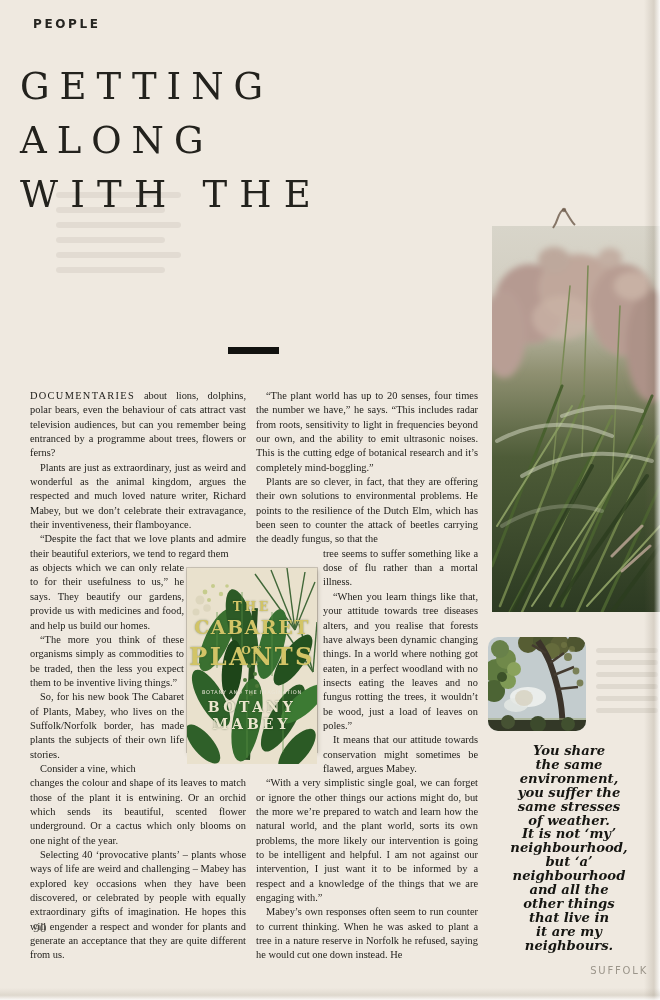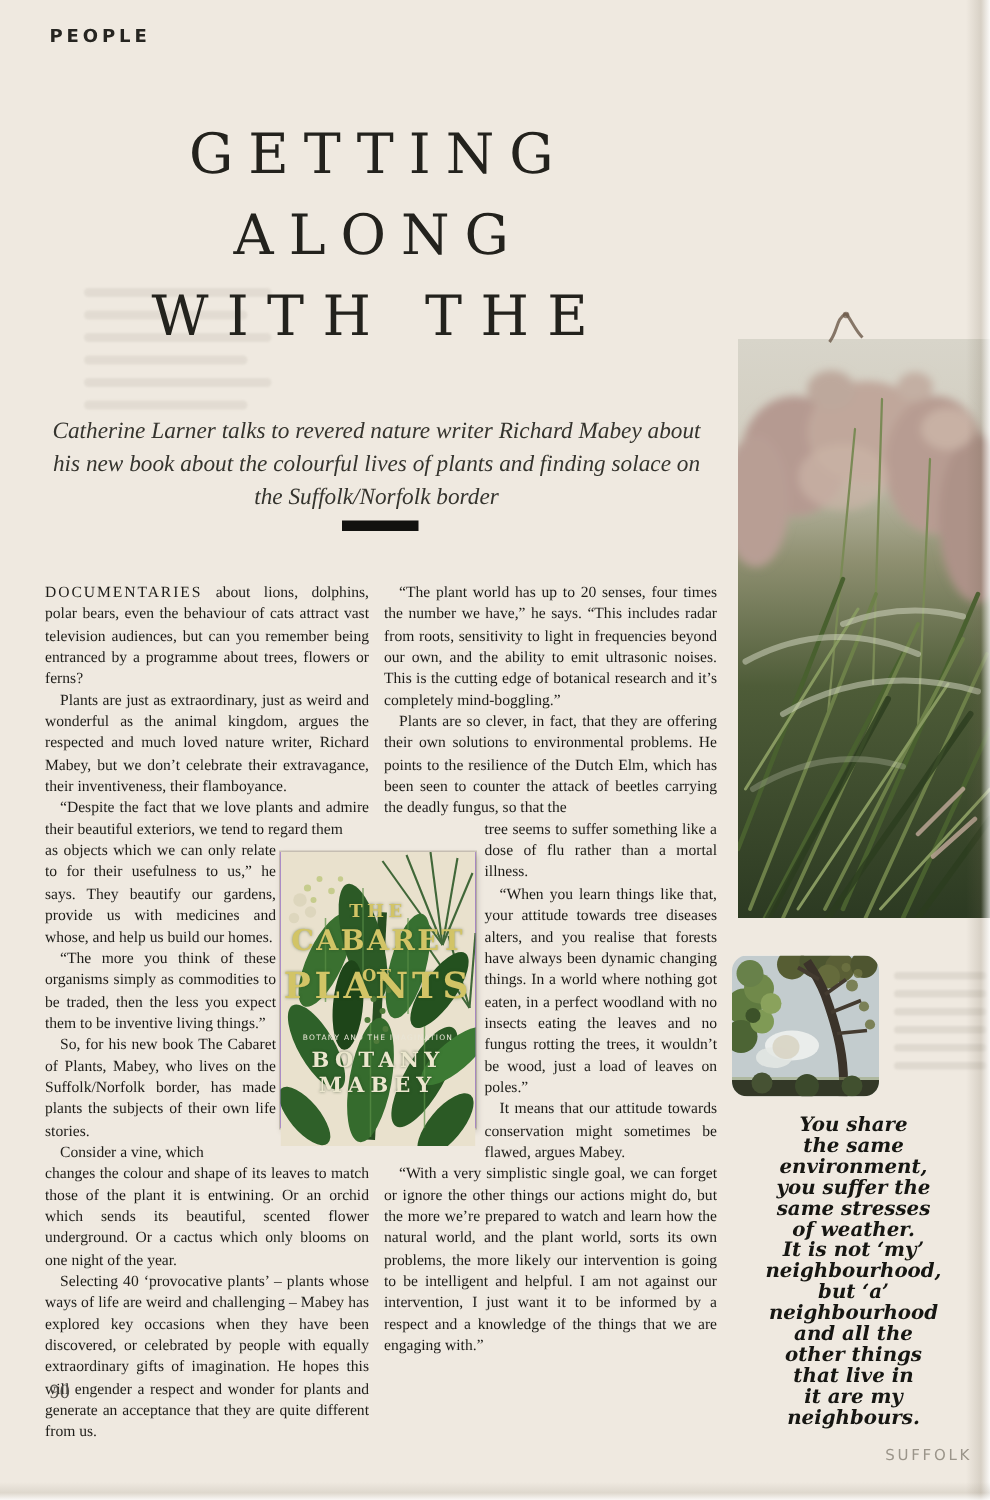--- a/index.html
+++ b/index.html
@@ -2,21 +2,21 @@
 <html style="--page-bg: #efe9e0; --ink: #201f1b; --rule: #121210; --ghost: #a9a296; --cover-title: #d2c466; --cover-author: #ebe6cd;"><head>
 <meta charset="utf-8">
 <style>
   html,body{margin:0;padding:0;}
   .page{position:relative;width:660px;height:1000px;background:var(--page-bg,#efe9e0);overflow:hidden;
         font-family:"Liberation Serif",serif;color:var(--ink,#201f1b);}
   
   .section-label{position:absolute;left:33px;top:17px;font-family:"DejaVu Sans",sans-serif;
         font-weight:bold;font-size:12px;letter-spacing:2.6px;color:#262521;}
   
-  .headline{position:absolute;left:20px;top:76px;width:465px;text-align:center;
+  .headline{position:absolute;left:20px;top:60px;width:465px;
         font-family:"DejaVu Serif",serif;font-weight:400;color:#23221d;}
   .hl-line{font-size:37px;line-height:54px;letter-spacing:.27em;white-space:nowrap;}
   .hl-line:last-child{letter-spacing:.33em;}
   
   .standfirst{position:absolute;left:28px;top:277px;width:446px;text-align:center;
         font-style:italic;font-size:15.5px;line-height:22px;color:#35342e;}
   .rule{position:absolute;left:228px;top:347px;width:51px;height:7px;background:var(--rule,#121210);}
   
   .col{position:absolute;top:389px;height:575px;overflow:hidden;text-align:justify;
         font-size:10.4px;line-height:14.35px;color:#1d1c18;}
@@ -93,41 +93,41 @@
     <div class="ghost-line"></div>
     <div class="ghost-line"></div>
   </div>
 
   <div id="headline" class="headline">
       <div class="hl-line">GETTING</div>
       <div class="hl-line">ALONG</div>
       <div class="hl-line">WITH THE</div>
     </div>
 
-  <div class="standfirst">Catherine Larner talks to revered nature writer Richard Mabey about his new book about the colourful lives of plants and finding solace on the Suffolk/Norfolk border</div>
   <div class="rule"></div>
 
   <div id="col1" class="col">
       <p class="full"><span class="lead-word">DOCUMENTARIES</span> about lions, dolphins, polar bears, even the behaviour of cats attract vast television audiences, but can you remember being entranced by a programme about trees, flowers or ferns?</p>
       <p class="full indent">Plants are just as extraordinary, just as weird and wonderful as the animal kingdom, argues the respected and much loved nature writer, Richard Mabey, but we don’t celebrate their extravagance, their inventiveness, their flamboyance.</p>
       <p class="full indent">“Despite the fact that we love plants and admire their beautiful exteriors, we tend to regard them</p>
-      <p class="narrow-r">as objects which we can only relate to for their usefulness to us,” he says. They beautify our gardens, provide us with medicines and whose, and help us build our homes.</p>
+      <p class="narrow-r">as objects which we can only relate to for their usefulness to us,” he says. They beautify our gardens, provide us with medicines and food, and help us build our homes.</p>
       <p class="narrow-r indent">“The more you think of these organisms simply as commodities to be traded, then the less you expect them to be inventive living things.”</p>
       <p class="narrow-r indent">So, for his new book The Cabaret of Plants, Mabey, who lives on the Suffolk/Norfolk border, has made plants the subjects of their own life stories.</p>
       <p class="narrow-r indent">Consider a vine, which</p>
       <p class="full">changes the colour and shape of its leaves to match those of the plant it is entwining. Or an orchid which sends its beautiful, scented flower underground. Or a cactus which only blooms on one night of the year.</p>
       <p class="full indent">Selecting 40 ‘provocative plants’ – plants whose ways of life are weird and challenging – Mabey has explored key occasions when they have been discovered, or celebrated by people with equally extraordinary gifts of imagination. He hopes this will engender a respect and wonder for plants and generate an acceptance that they are quite different from us.</p>
     </div>
   <div id="col2" class="col">
       <p class="full indent">“The plant world has up to 20 senses, four times the number we have,” he says. “This includes radar from roots, sensitivity to light in frequencies beyond our own, and the ability to emit ultrasonic noises. This is the cutting edge of botanical research and it’s completely mind-boggling.”</p>
       <p class="full indent">Plants are so clever, in fact, that they are offering their own solutions to environmental problems. He points to the resilience of the Dutch Elm, which has been seen to counter the attack of beetles carrying the deadly fungus, so that the</p>
       <p class="narrow-l">tree seems to suffer something like a dose of flu rather than a mortal illness.</p>
       <p class="narrow-l indent">“When you learn things like that, your attitude towards tree diseases alters, and you realise that forests have always been dynamic changing things. In a world where nothing got eaten, in a perfect woodland with no insects eating the leaves and no fungus rotting the trees, it wouldn’t be wood, just a load of leaves on poles.”</p>
       <p class="narrow-l indent">It means that our attitude towards conservation might sometimes be flawed, argues Mabey.</p>
       <p class="full indent">“With a very simplistic single goal, we can forget or ignore the other things our actions might do, but the more we’re prepared to watch and learn how the natural world, and the plant world, sorts its own problems, the more likely our intervention is going to be intelligent and helpful. I am not against our intervention, I just want it to be informed by a respect and a knowledge of the things that we are engaging with.”</p>
+      <p class="full indent">Mabey’s own responses often seem to run counter to current thinking. When he was asked to plant a tree in a nature reserve in Norfolk he refused, saying he would cut one down instead. He</p>
     </div>
 
   <div class="book-cover">
     <svg width="130" height="196" viewBox="0 0 130 196">
       <rect width="130" height="196" fill="#e9e1cd"></rect>
       <g stroke="#2e5a28" stroke-width="1.4" opacity=".9">
         <path d="M108,62 L68,6"></path>
           <path d="M108,62 L84,2"></path>
           <path d="M108,62 L100,0"></path>
         <path d="M108,62 L118,4"></path>

